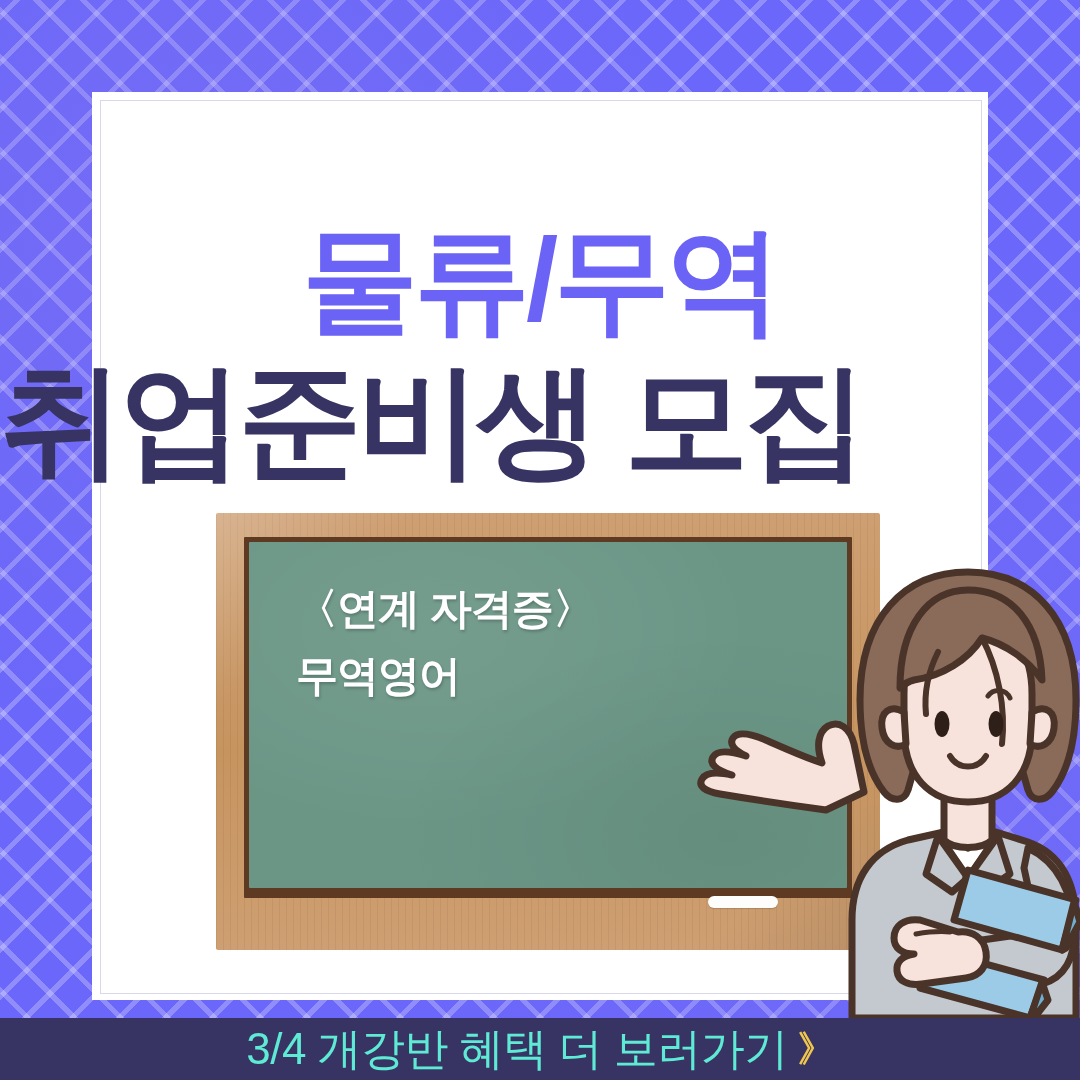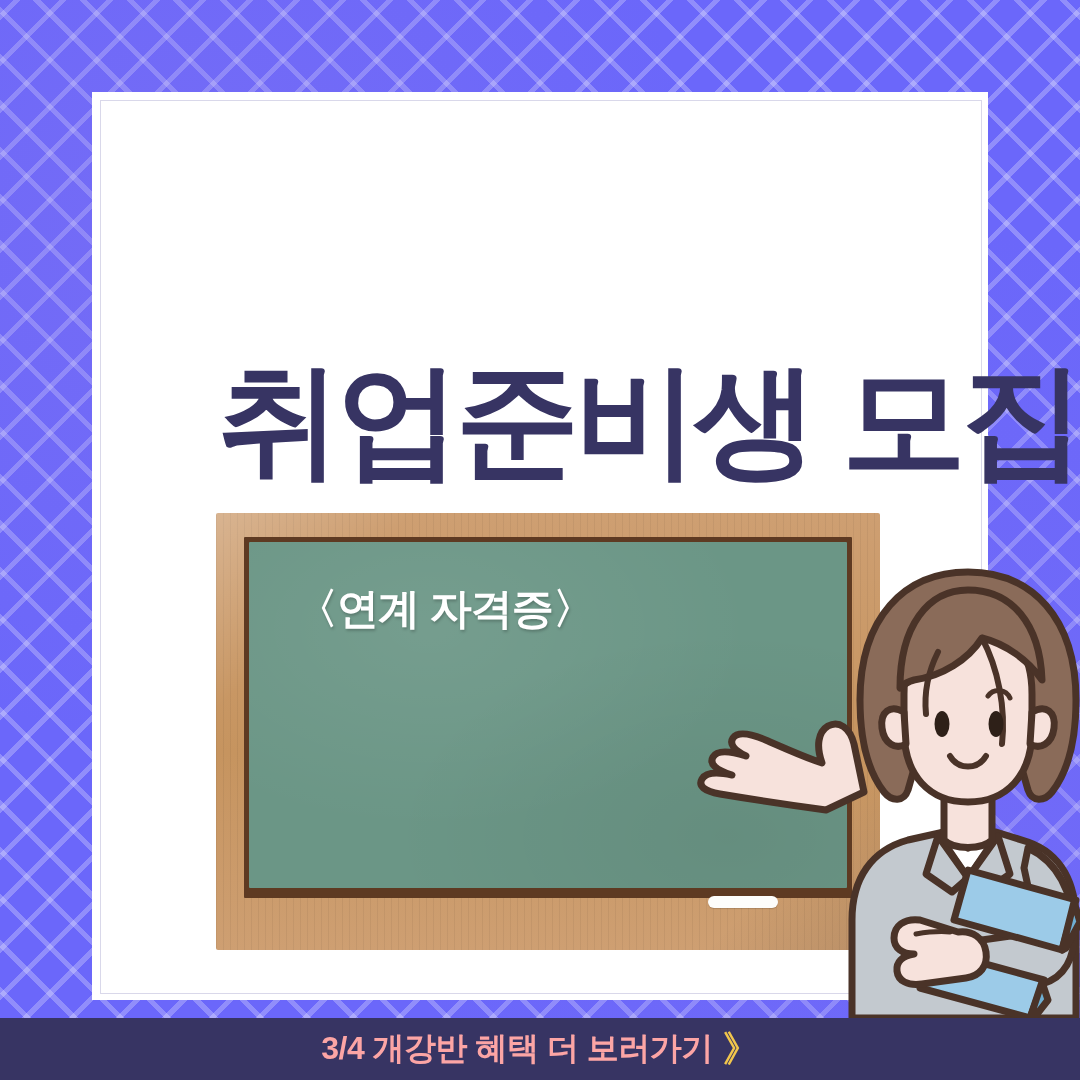--- a/index.html
+++ b/index.html
@@ -112,21 +112,21 @@
     font-weight: 700;
     line-height: 1;
     letter-spacing: -4px;
     transform: scaleX(1.0);
   }
   .headline2 {
     position: absolute;
     left: 0;
     top: 358px;
     width: 1080px;
-    text-align: right;
+    text-align: left;
     color: #373463;
     font-size: 124px;
     font-weight: 700;
     line-height: 1;
     letter-spacing: -5px;
   }
 
   
   .board {
     position: absolute;
@@ -224,23 +224,23 @@
     left: 0;
     top: 1018px;
     width: 1080px;
     height: 62px;
     background: #373463;
     display: flex;
     align-items: center;
     justify-content: center;
   }
   .cta-text {
-    color: #fca5a5;
-    font-size: 32px;
-    font-weight: 700;
+    color: #5eead4;
+    font-size: 44px;
+    font-weight: 400;
     letter-spacing: -0.5px;
     white-space: nowrap;
   }
   .cta-chevrons {
     color: #F2C64C;
     font-size: 36px;
     font-weight: 700;
     margin-left: 10px;
   }
 </style>
@@ -250,33 +250,35 @@
 <div id="poster">
 
   <div class="bg-base"></div>
   <div class="bg-lattice"></div>
   <div class="bg-tint"></div>
 
   <div class="card"></div>
   <div class="card-inner-rule"></div>
 
 
+  <div class="headline1">물류/무역</div>
   <div class="headline2">취업준비생 모집</div>
 
   <div class="board">
     <div class="board-frame"></div>
     <div class="board-frame-shade"></div>
     <div class="board-bevel"></div>
     <div class="board-surface">
       <div class="board-surface-sheen"></div>
     </div>
     <div class="chalk-stick"></div>
 
     <div class="board-text">
       <div class="board-line is-title">〈연계 자격증〉</div>
+      <div class="board-line">무역영어</div>
     </div>
   </div>
 
   <div class="character">
     <svg viewBox="0 0 404 470" xmlns="http://www.w3.org/2000/svg">
       <g fill="none" stroke="#4A3328" stroke-width="7" stroke-linecap="round" stroke-linejoin="round">
 
         <path d="M150 262 C 120 258 80 252 44 246
                  C 28 243 22 238 26 231
                  C 30 224 42 224 56 227

